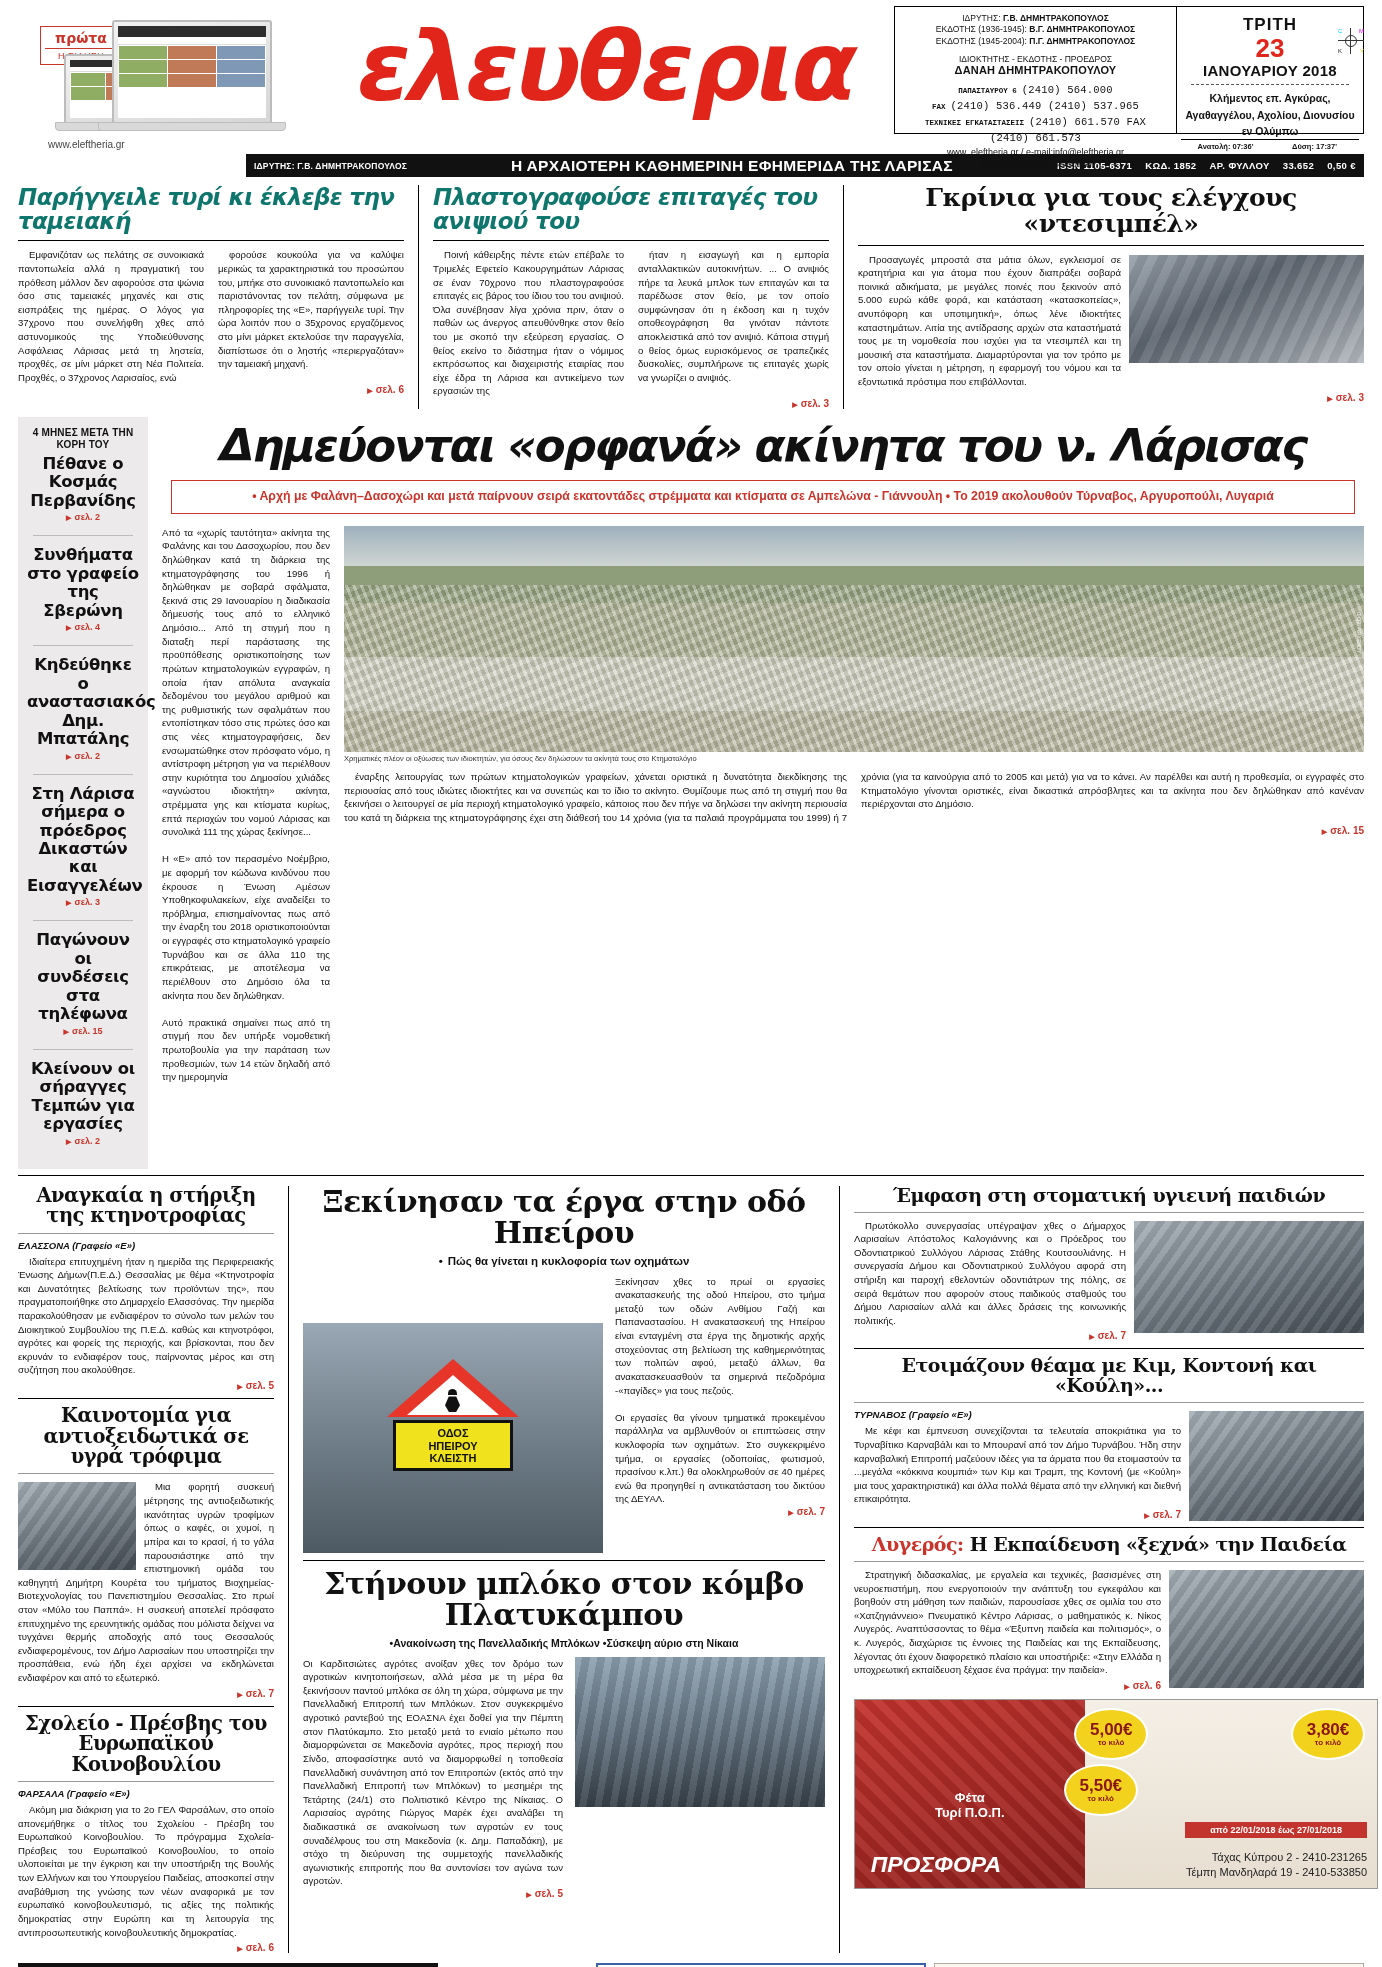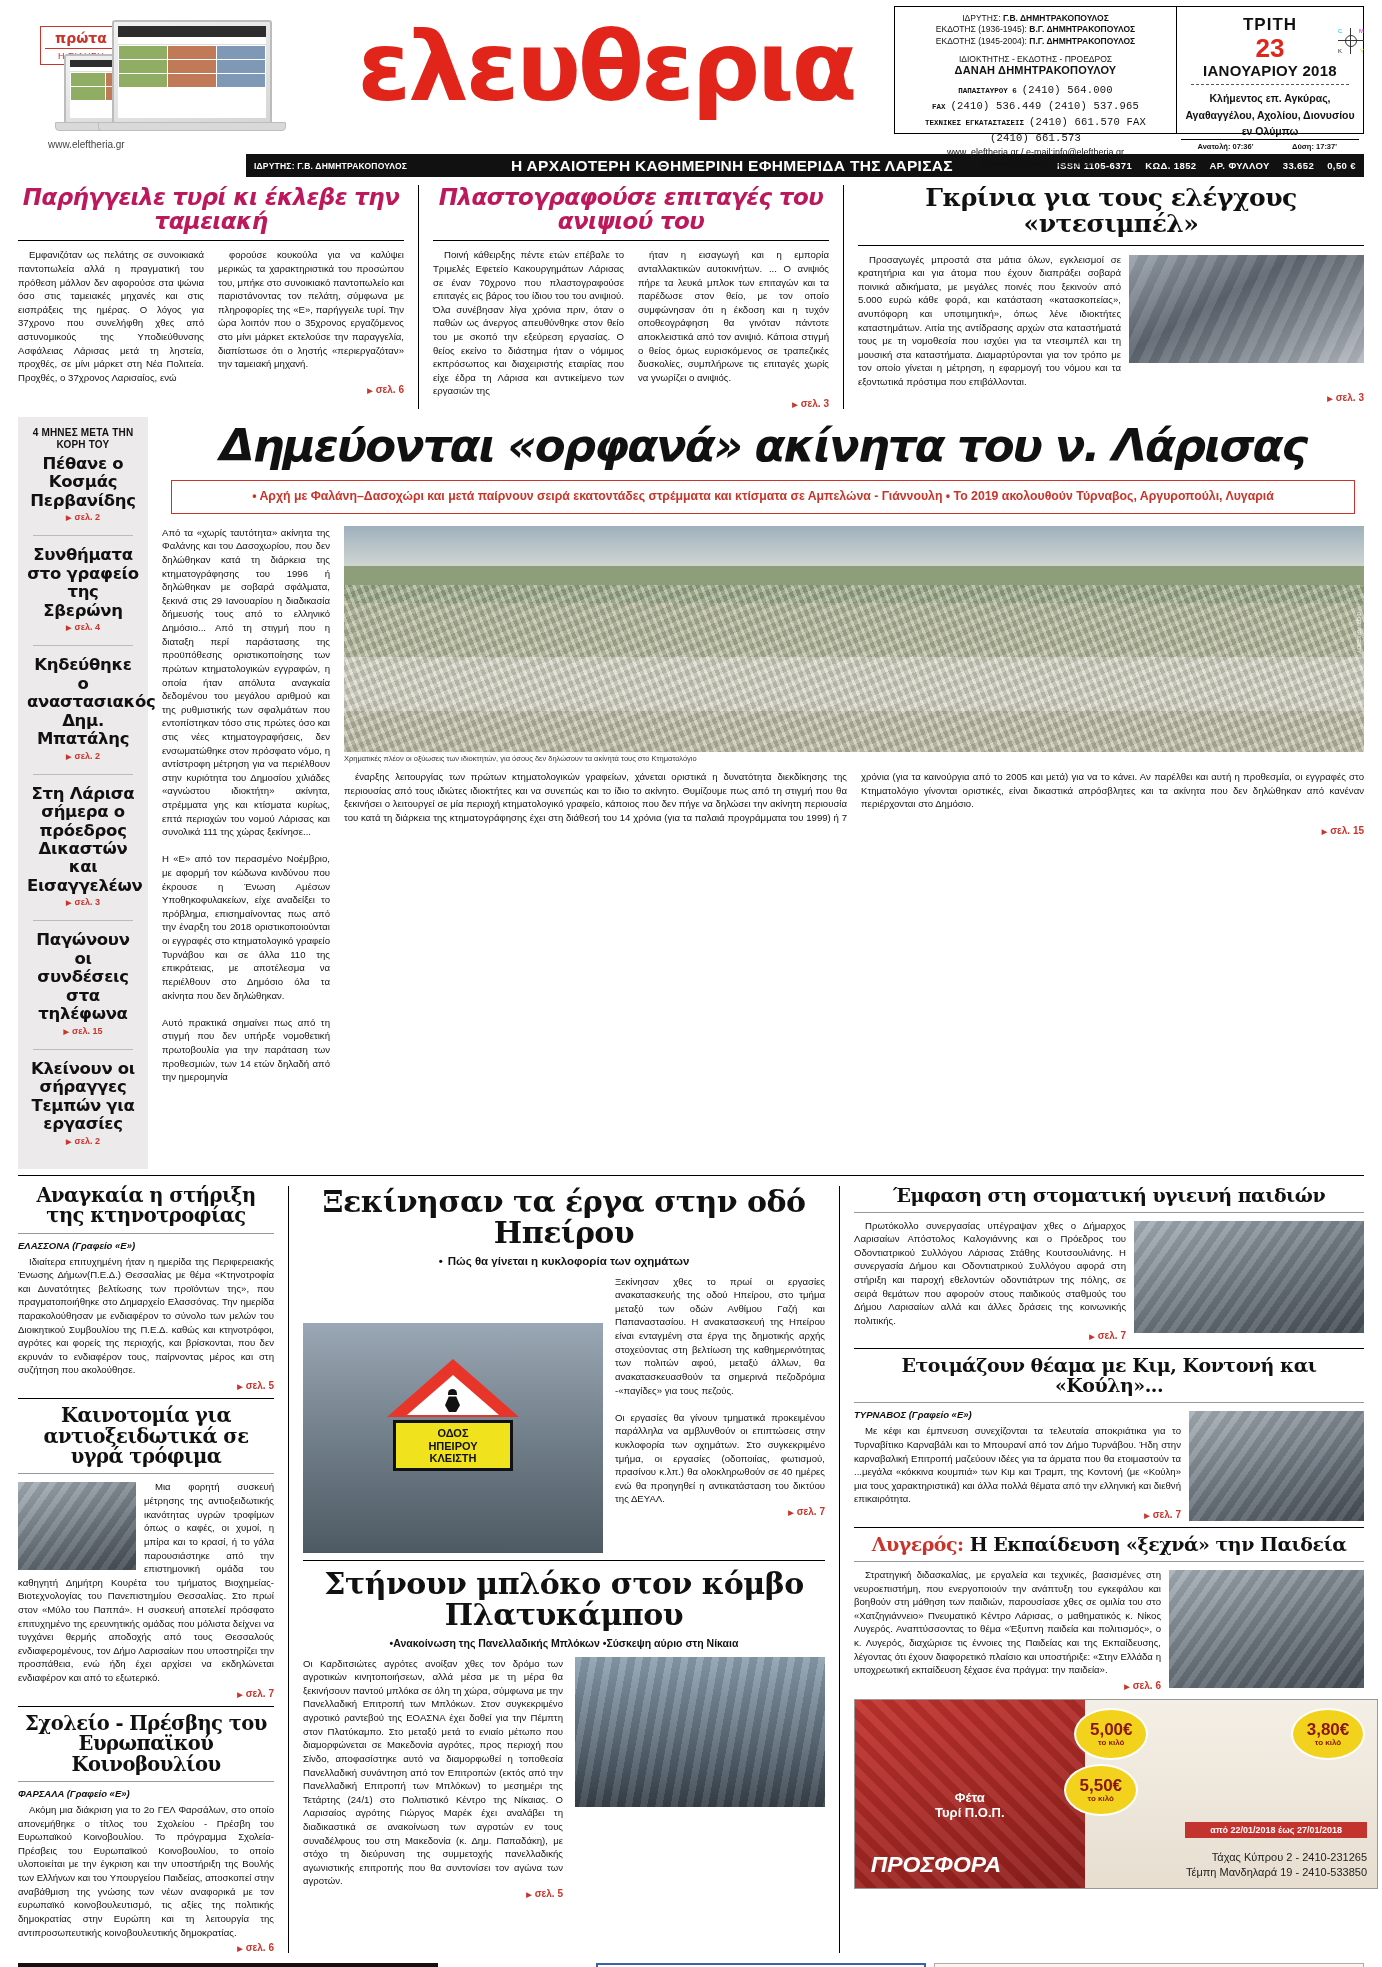--- a/index.html
+++ b/index.html
@@ -39,21 +39,21 @@
   .mini-site .grid { display:grid; grid-template-columns:1fr 1fr 1fr; gap:1px; padding:1px; }
   .mini-site .cell { height:13px; }
   .mini-site .cell:nth-child(3n+1){background:#8fae64;}
   .mini-site .cell:nth-child(3n+2){background:#c07a58;}
   .mini-site .cell:nth-child(3n+3){background:#7f98b5;}
   .promo-url { position:absolute; left:30px; bottom:-2px; font-size:10px; color:#444; }
 
   .mh-logo { flex:1; text-align:center; padding-top:22px; position:relative;}
   .logo-text {
     font-family:"DejaVu Sans", sans-serif;
-    font-weight:700; 
+    font-weight:700; font-style:italic;
     font-size:96px; line-height:.95; color:#e1251b; letter-spacing:-3px;
     text-transform:lowercase;
   }
   .mh-info { width:470px; display:flex; border:1px solid #000; margin-top:6px; height:128px;}
   .info-left { flex:1; padding:6px 8px 2px; text-align:center; border-right:1px solid #000;}
   .info-left .r { font-size:8.5px; line-height:1.35; color:#111;}
   .info-left .r b { font-weight:700; }
   .info-left .sp { height:6px; }
   .info-left .owner { font-size:8.5px; margin-top:1px;}
   .info-left .owner .nm { font-size:11px; font-weight:700; letter-spacing:.2px;}
@@ -85,21 +85,21 @@
     background:#111; color:#fff; height:23px; display:flex; align-items:center;
     margin:4px 0 0 228px; width:1118px; padding:0 8px;
   }
   .tagbar .founder { font-size:8.5px; font-weight:700; letter-spacing:.2px;}
   .tagbar .slogan { flex:1; text-align:center; font-size:15.5px; font-weight:700; letter-spacing:.3px;}
   .tagbar .meta { font-size:9.5px; font-weight:700; letter-spacing:.4px; display:flex; gap:13px;}
 
   
   .hl-blue {
     font-family:"DejaVu Sans", sans-serif; font-weight:700; font-style:italic;
-    color:#be185d; font-size:25px; letter-spacing:-.6px; text-align:center; line-height:1.05;
+    color:#0f766e; font-size:25px; letter-spacing:-.6px; line-height:1.05;
   }
   .hl-serif {
     font-family:"DejaVu Serif", serif; font-weight:700; color:#111;
     font-size:25px; text-align:center; line-height:1.05; letter-spacing:-.5px;
   }
   .body-txt { font-size:9.6px; line-height:1.42; text-align:justify; color:#111; font-family:"Liberation Sans", sans-serif;}
   .body-txt p { margin:0 0 3px; text-indent:11px;}
   .cols2 { column-count:2; column-gap:14px;}
   .rule { border-top:1px solid #000; margin:7px 0;}
   .rule-thin { border-top:1px solid #999; margin:6px 0;}

